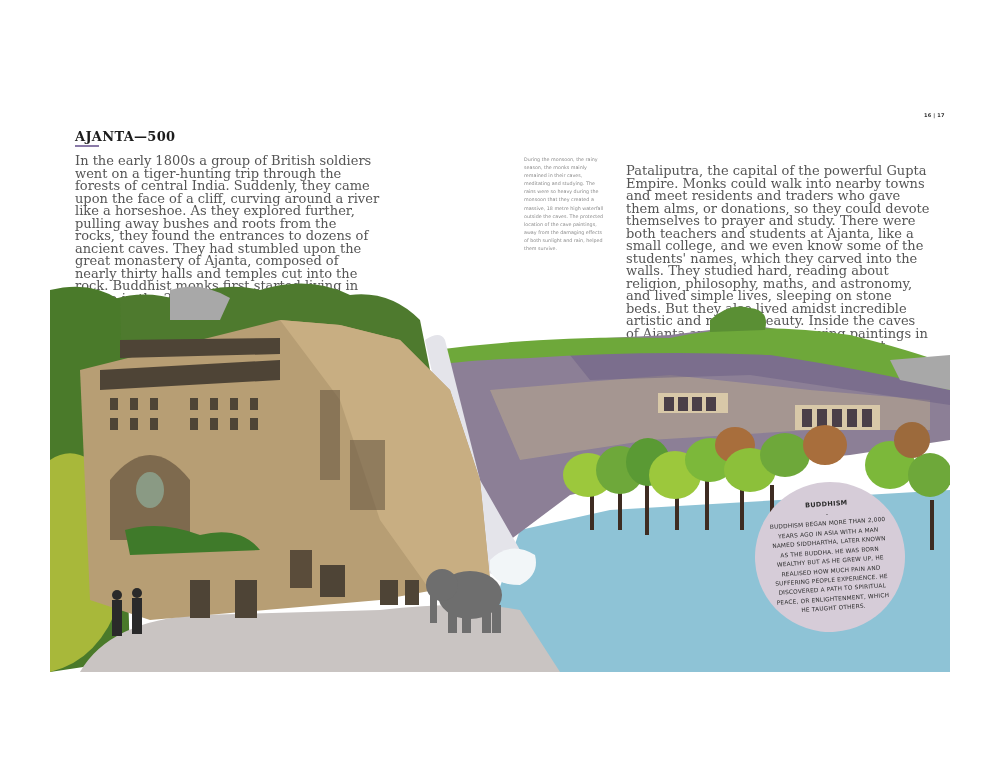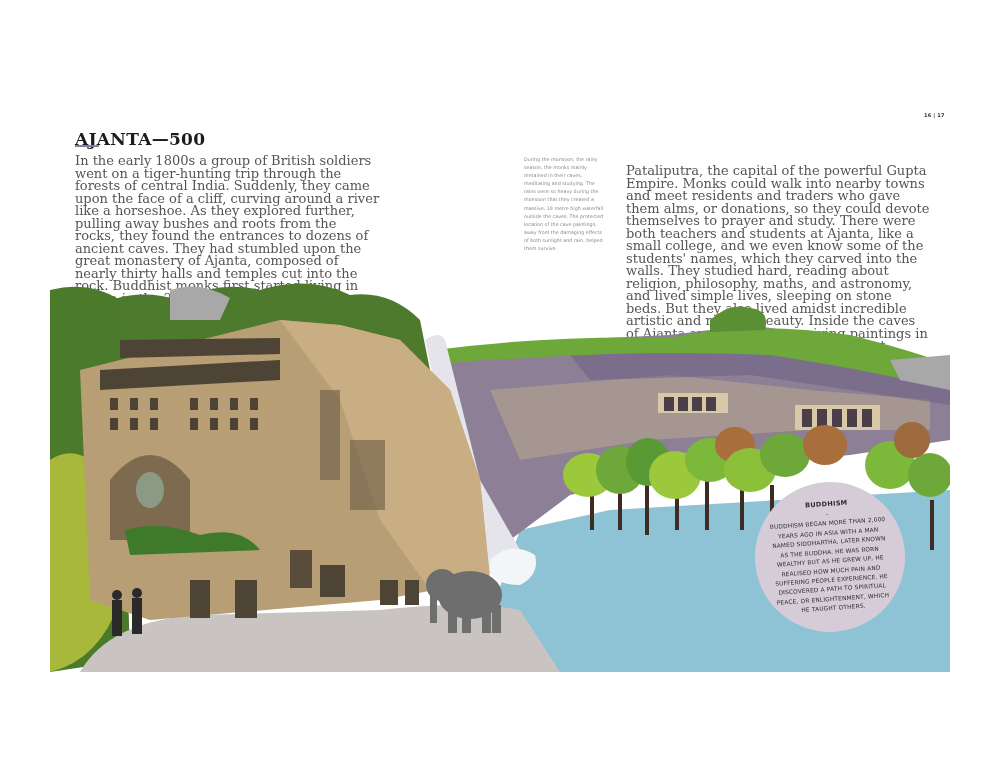--- a/index.html
+++ b/index.html
@@ -1,21 +1,21 @@
 <!DOCTYPE html>
 <html><head>
   <meta charset="utf-8">
   <style>
     * { margin: 0; padding: 0; box-sizing: border-box; }
     html, body { width: 1000px; height: 773px; background: #ffffff; overflow: hidden; }
     body { position: relative; font-family: "DejaVu Serif", serif; color: #444; }
 
     .page-number { position: absolute; left: 924px; top: 112px; font-family: "DejaVu Sans", sans-serif; font-size: 5px; font-weight: bold; color: #333; letter-spacing: 0.2px; }
 
-    .title { position: absolute; left: 75px; top: 129px; font-family: "DejaVu Serif", serif; font-weight: bold; font-size: 17px; color: #1c1c1c; letter-spacing: 0.3px; }
+    .title { position: absolute; left: 75px; top: 129px; font-family: "DejaVu Serif", serif; font-weight: bold; font-size: 13px; color: #1c1c1c; letter-spacing: 0.3px; }
     .title-underline { position: absolute; left: 75px; top: 145px; width: 24px; height: 2px; background: #8a7aa8; }
 
     .body-text { position: absolute; font-family: "DejaVu Serif", serif; font-size: 13px; line-height: 12.5px; color: #555; }
     .col-left { left: 75px; top: 155px; width: 305px; }
     .col-right { left: 626px; top: 165px; width: 305px; }
     .sidebar-text { position: absolute; left: 524px; top: 156px; width: 84px; font-family: "DejaVu Sans", sans-serif; font-size: 4.8px; line-height: 8.1px; color: #8a8a8a; }
 
     .illustration { position: absolute; left: 50px; top: 280px; width: 900px; height: 392px; overflow: hidden; }
     .illustration svg { display: block; }
 

